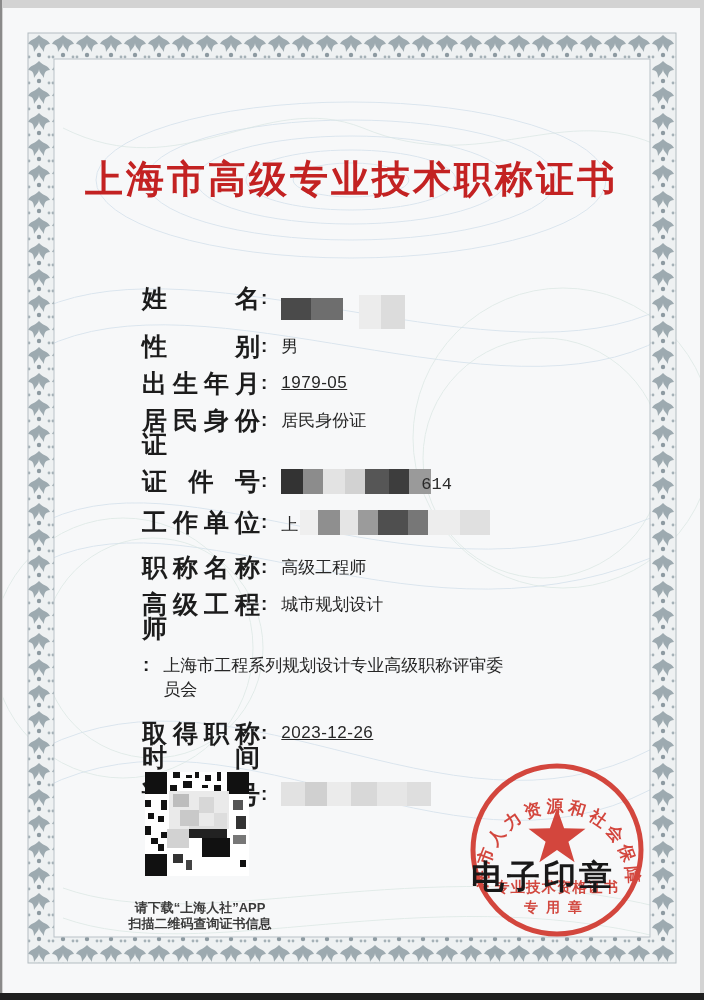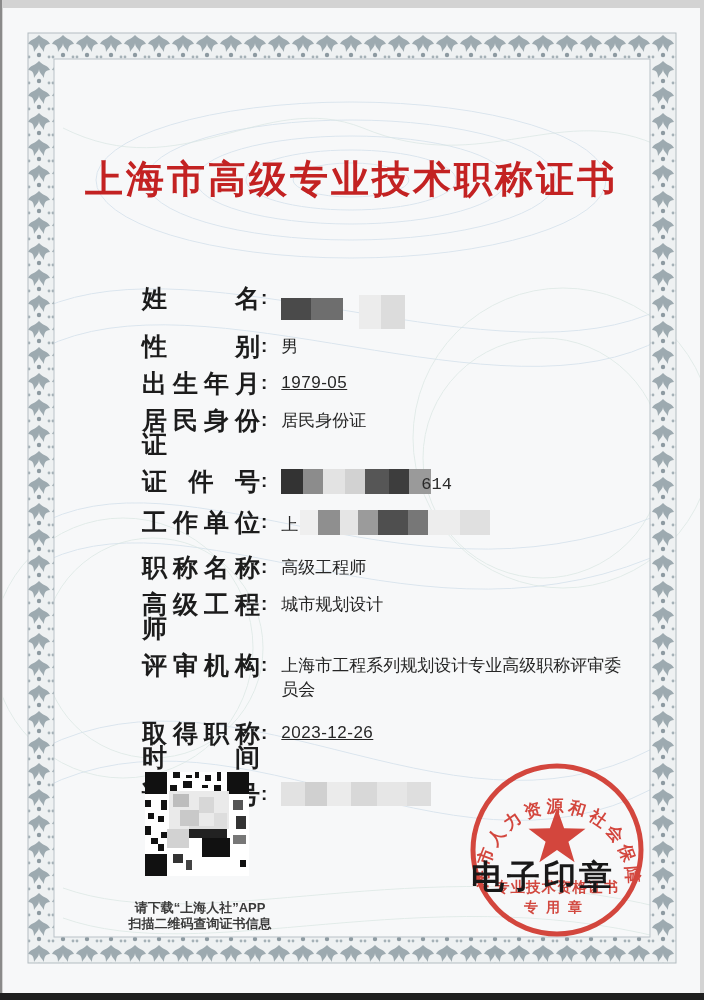--- a/index.html
+++ b/index.html
@@ -153,21 +153,20 @@
           <span class="fvalue">高级工程师</span>
         </div>
 
         <div class="frow">
           <span class="flabel">高级工程师</span>
             <span class="fcolon">:</span>
           <span class="fvalue">城市规划设计</span>
         </div>
 
         <div class="frow">
-          <span class="flabel">评审机构</span>
             <span class="fcolon">:</span>
           <span class="fvalue">上海市工程系列规划设计专业高级职称评审委员会</span>
         </div>
 
         <div class="frow gap-b">
           <span class="flabel">取得职称时间</span>
             <span class="fcolon">:</span>
           <span class="fvalue num">2023-12-26</span>
         </div>
 

